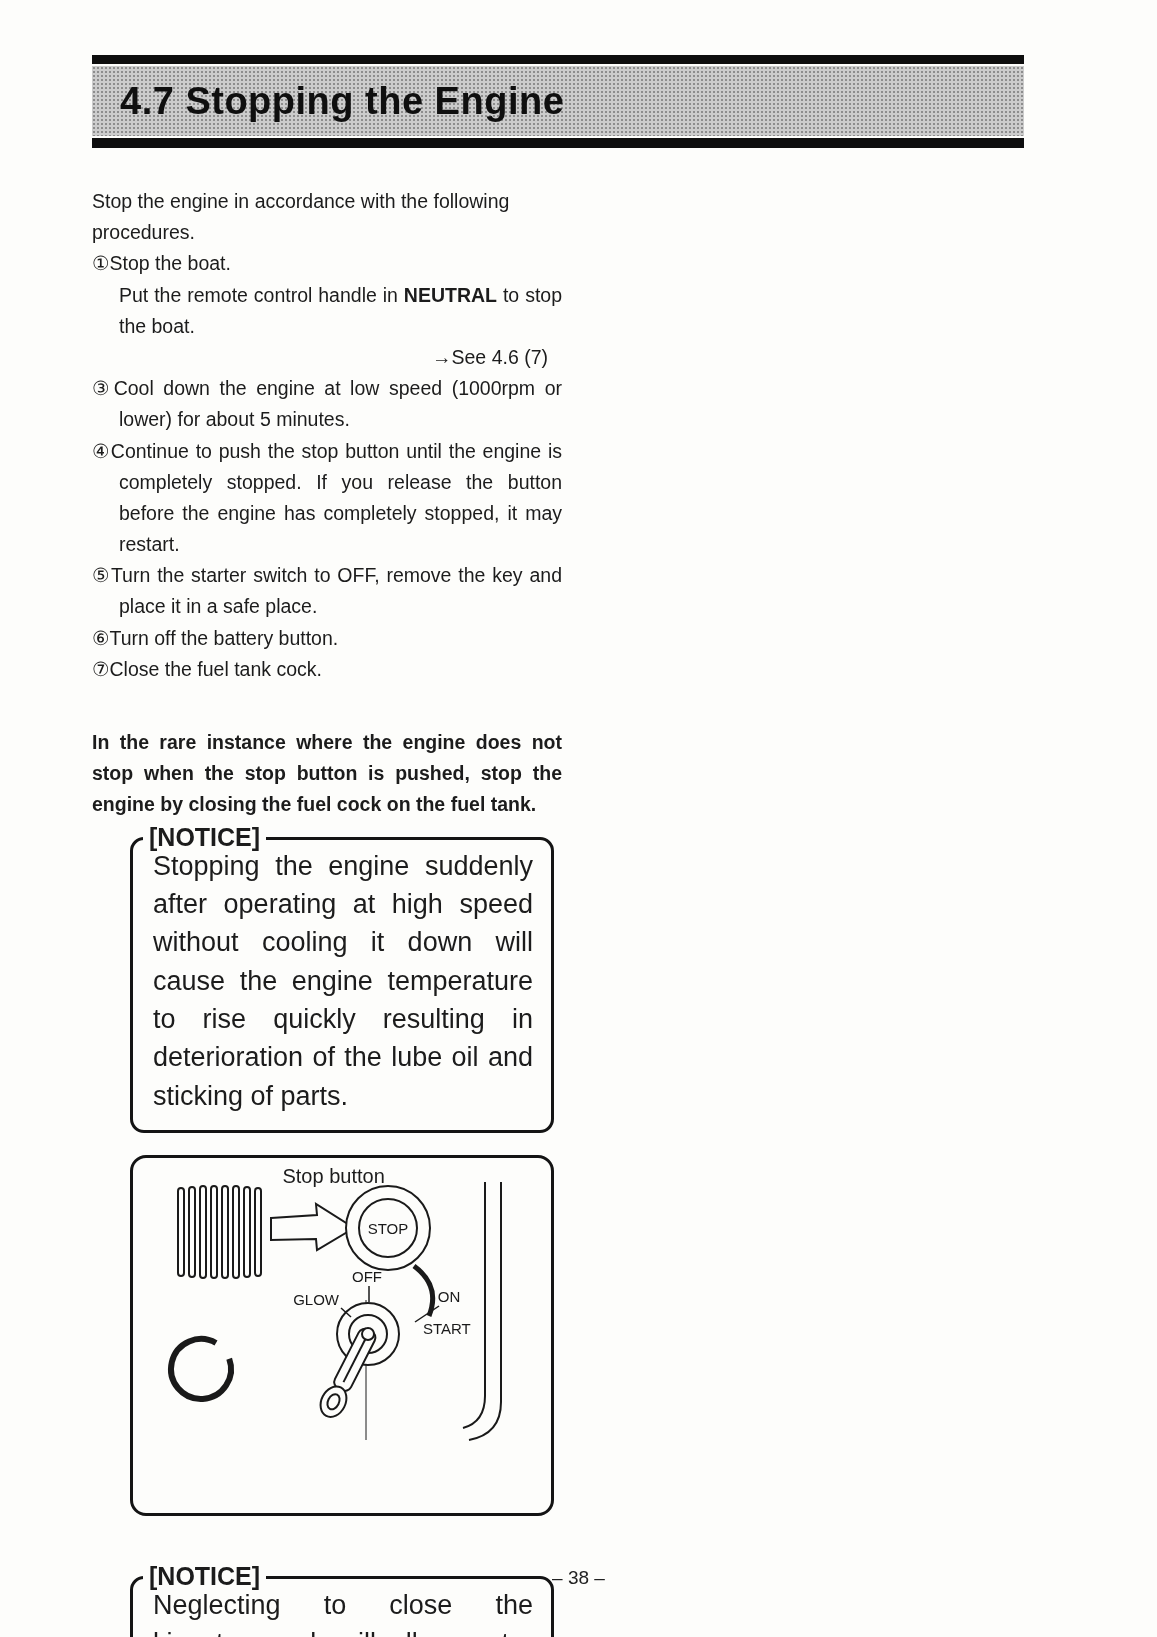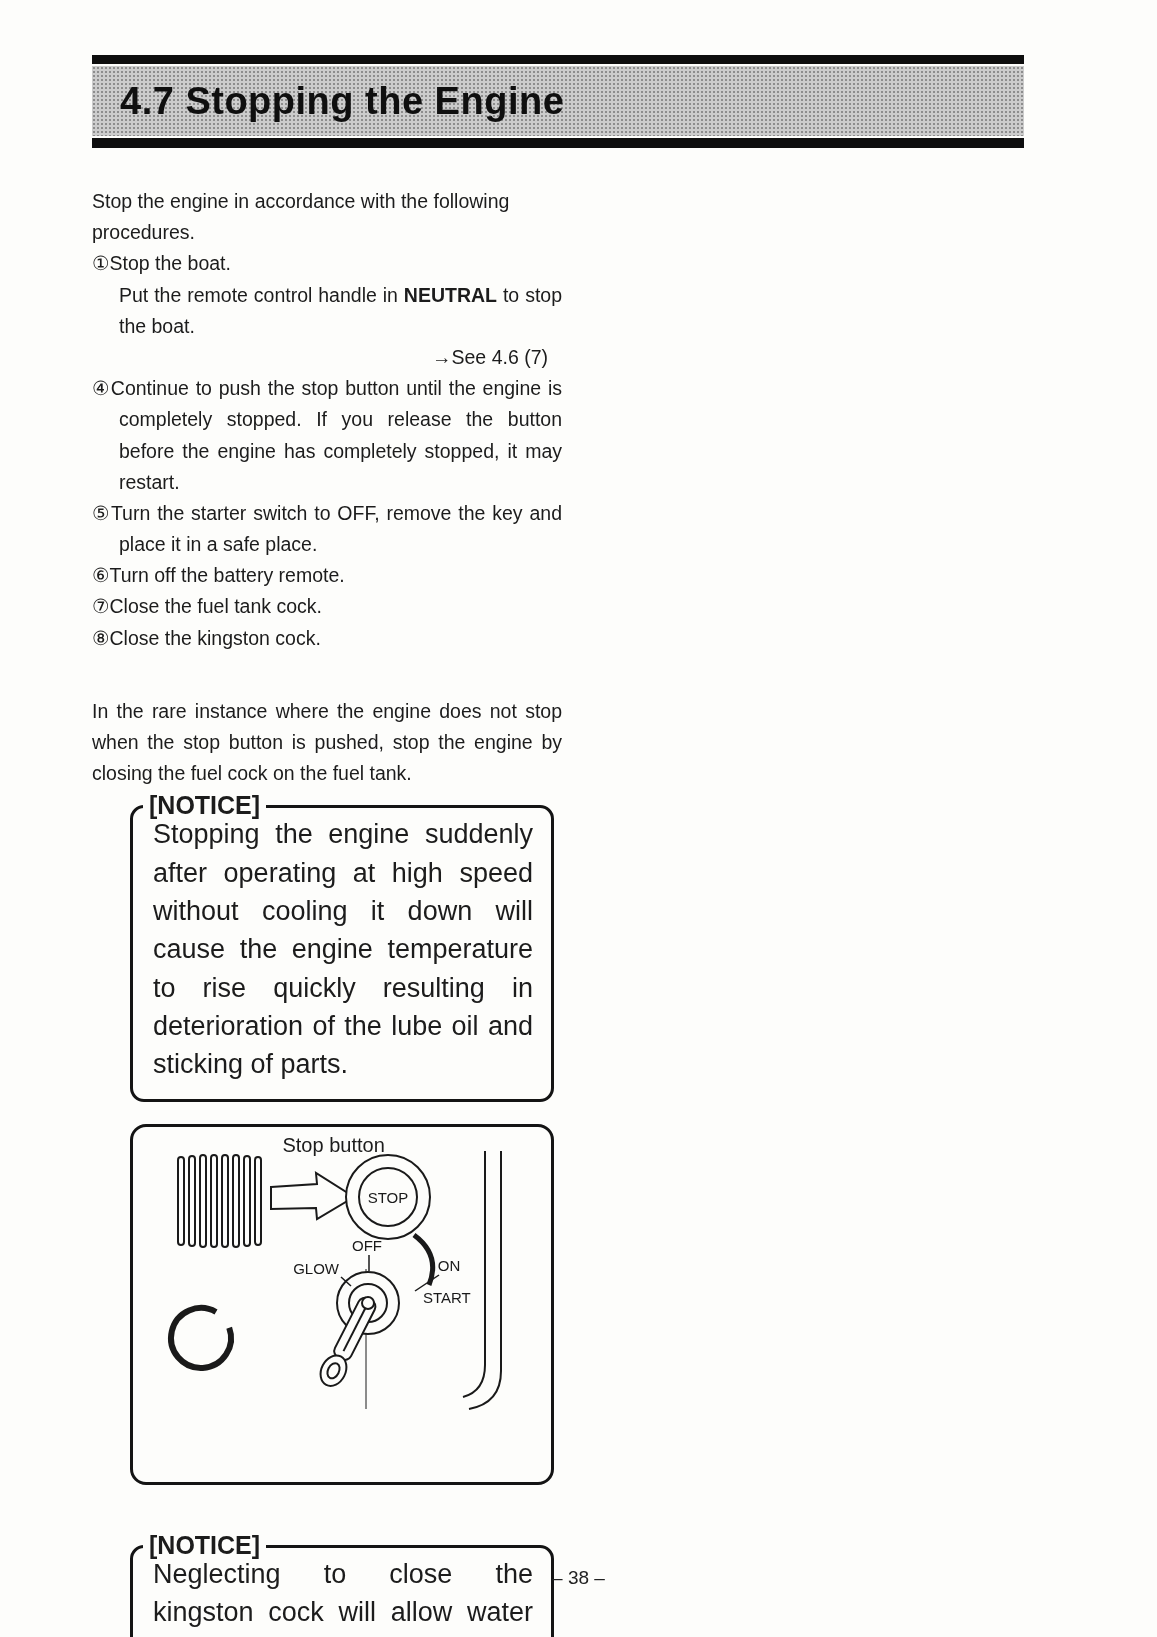--- a/index.html
+++ b/index.html
@@ -29,21 +29,21 @@
   .header-band h1 { font-size: 38px; font-weight: bold; color: #0f0f0f; letter-spacing: .5px; }
 
   .columns { display: flex; margin-top: 30px; flex-direction: column; }
   .col-left { width: 470px; padding-top: 8px; font-size: 19.5px; line-height: 1.6; }
   .col-right { width: 424px; margin-left: 38px; }
 
   .intro { text-align: left; }
   .hang { padding-left: 27px; text-indent: -27px; text-align: justify; }
   .step-sub { padding-left: 27px; text-align: justify; }
   .see-ref { text-align: right; font-weight: normal; padding-right: 14px; }
-  .closing { margin-top: 42px; text-align: justify; }
+  .closing { margin-top: 42px; text-align: justify; font-weight: bold; }
   b { font-weight: bold; }
 
   .notice-box {
     position: relative;
     border: 3px solid #141414;
     border-radius: 14px;
     padding: 7px 18px 15px 20px;
     margin-top: 16px;
   }
   .notice-box.second { margin-top: 60px; }
@@ -87,30 +87,30 @@
     <div class="columns">
 
       <div class="col-left">
         <p class="intro">Stop the engine in accordance with the following procedures.</p>
 
         <p class="hang"><span>①</span><span>Stop the boat.</span></p>
         <p class="step-sub"><span>Put the remote control handle in </span><b>NEUTRAL</b><span> to stop the boat.</span></p>
 
         <p class="see-ref">→See 4.6 (7)</p>
 
+        <p class="hang"><span>③</span><span>Cool down the engine at low speed (1000rpm or lower) for about 5 minutes.</span></p>
 
         <p class="hang"><span>④</span><span>Continue to push the stop button until the engine is completely stopped.  If you release the button before the engine has completely stopped, it may restart.</span></p>
 
         <p class="hang"><span>⑤</span><span>Turn the starter switch to OFF, remove the key and place it in a safe place.</span></p>
 
-        <p class="hang"><span>⑥</span><span>Turn off the battery remote.</span></p>
+        <p class="hang"><span>⑥</span><span>Turn off the battery button.</span></p>
 
         <p class="hang"><span>⑦</span><span>Close the fuel tank cock.</span></p>
 
-        <p class="hang"><span>⑧</span><span>Close the kingston cock.</span></p>
 
         <p class="closing">In the rare instance where the engine does not stop when the stop button is pushed, stop the engine by closing the fuel cock on the fuel tank.</p>
       </div>
 
       <div class="col-right">
 
         <div class="notice-box">
           <span class="notice-label">[NOTICE]</span>
           <p class="notice-text">Stopping the engine suddenly after operating at high speed without cooling it down will cause the engine temperature to rise quickly resulting in deterioration of the lube oil and sticking of parts.</p>
         </div>

